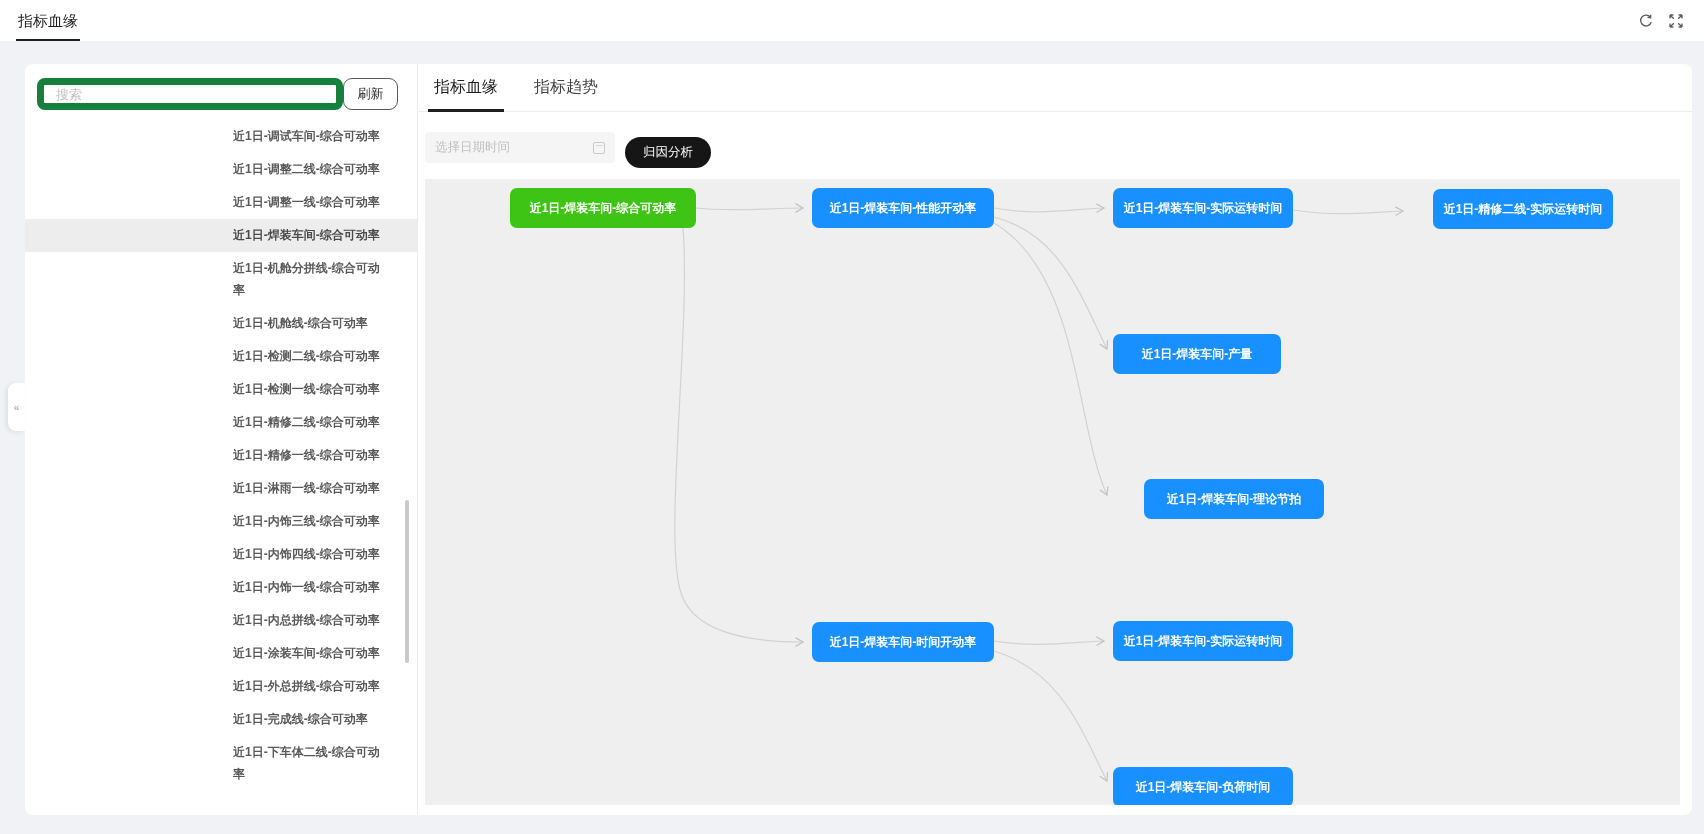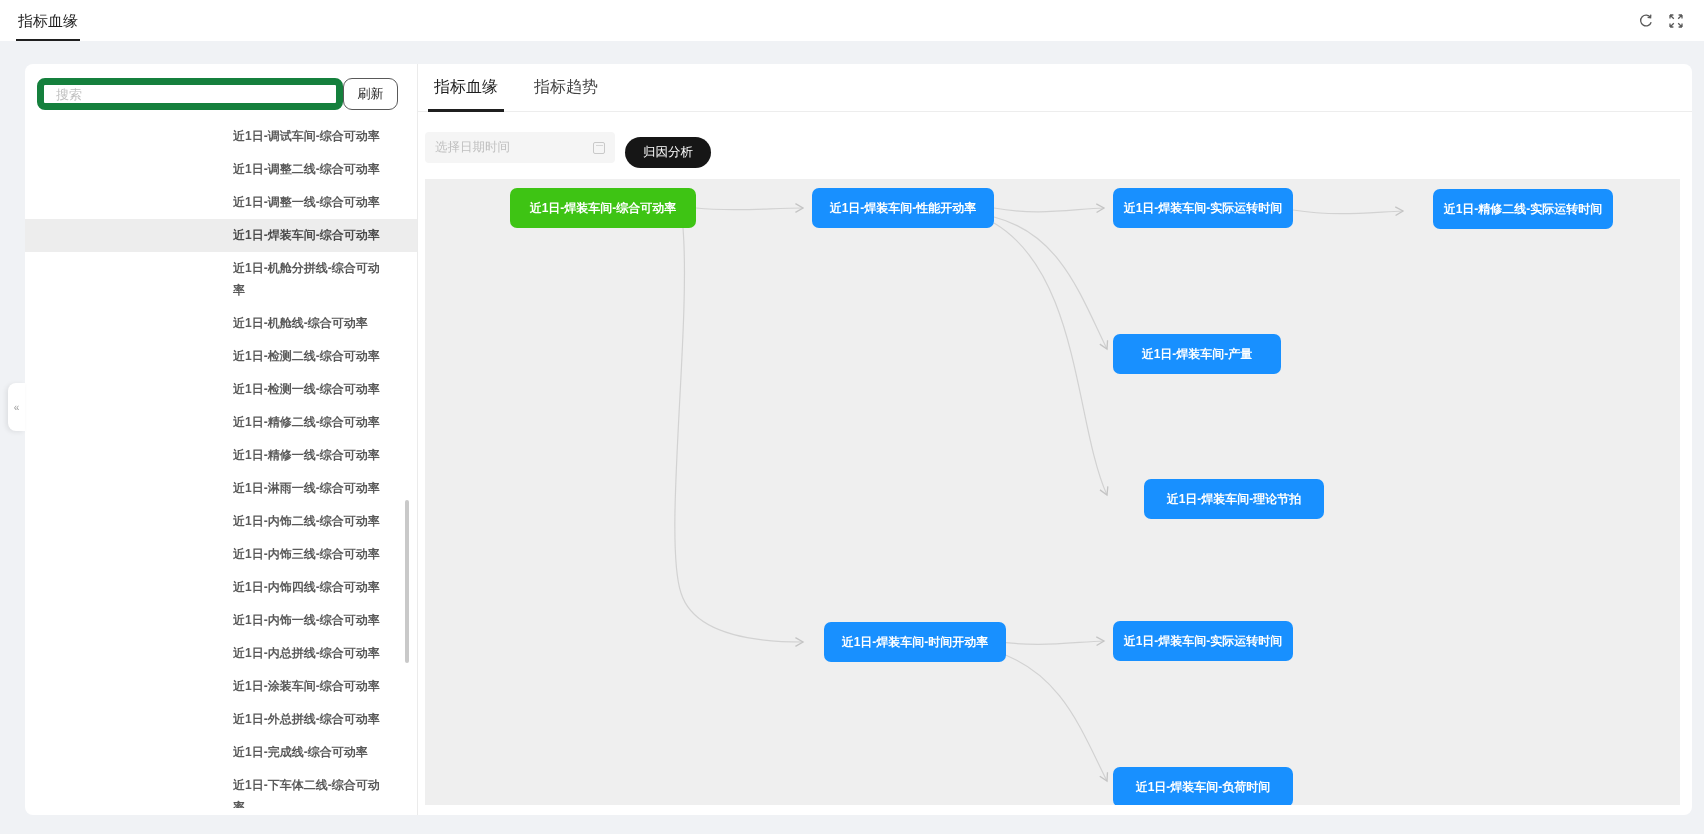--- a/index.html
+++ b/index.html
@@ -152,21 +152,20 @@
         <div class="tree-item">近1日-调整二线-综合可动率</div>
         <div class="tree-item">近1日-调整一线-综合可动率</div>
         <div class="tree-item selected">近1日-焊装车间-综合可动率</div>
         <div class="tree-item">近1日-机舱分拼线-综合可动率</div>
         <div class="tree-item">近1日-机舱线-综合可动率</div>
         <div class="tree-item">近1日-检测二线-综合可动率</div>
         <div class="tree-item">近1日-检测一线-综合可动率</div>
         <div class="tree-item">近1日-精修二线-综合可动率</div>
         <div class="tree-item">近1日-精修一线-综合可动率</div>
         <div class="tree-item">近1日-淋雨一线-综合可动率</div>
-        <div class="tree-item">近1日-内饰二线-综合可动率</div>
         <div class="tree-item">近1日-内饰三线-综合可动率</div>
         <div class="tree-item">近1日-内饰四线-综合可动率</div>
         <div class="tree-item">近1日-内饰一线-综合可动率</div>
         <div class="tree-item">近1日-内总拼线-综合可动率</div>
         <div class="tree-item">近1日-涂装车间-综合可动率</div>
         <div class="tree-item">近1日-外总拼线-综合可动率</div>
         <div class="tree-item">近1日-完成线-综合可动率</div>
         <div class="tree-item">近1日-下车体二线-综合可动率</div>
       </div>
     <div class="side-scrollbar"></div>
@@ -201,21 +200,21 @@
           <path d="M868,31 C912,38 948,33 978,32" class="edge" marker-end="url(#arrow)"></path>
           <path d="M569,462 C612,469 648,463 679,462" class="edge" marker-end="url(#arrow)"></path>
           <path d="M569,472 C635,492 655,548 682,602" class="edge" marker-end="url(#arrow)"></path>
         </svg>
     <div class="gnode root" style="left: 85px; top: 9px; width: 186px; height: 40px; color: rgb(255, 255, 255);">近1日-焊装车间-综合可动率</div>
         <div class="gnode child" style="left: 387px; top: 9px; width: 182px; height: 40px; color: rgb(255, 255, 255);">近1日-焊装车间-性能开动率</div>
         <div class="gnode child" style="left: 688px; top: 9px; width: 180px; height: 40px; color: rgb(255, 255, 255);">近1日-焊装车间-实际运转时间</div>
         <div class="gnode child" style="left: 1008px; top: 10px; width: 180px; height: 40px; color: rgb(255, 255, 255);">近1日-精修二线-实际运转时间</div>
         <div class="gnode child" style="left: 688px; top: 155px; width: 168px; height: 40px; color: rgb(255, 255, 255);">近1日-焊装车间-产量</div>
         <div class="gnode child" style="left: 688px; top: 300px; width: 180px; height: 40px; color: rgb(255, 255, 255); margin-left: 31px;">近1日-焊装车间-理论节拍</div>
-        <div class="gnode child" style="left: 387px; top: 443px; width: 182px; height: 40px; color: rgb(255, 255, 255); margin-left: 12px;">近1日-焊装车间-时间开动率</div>
+        <div class="gnode child" style="left: 387px; top: 443px; width: 182px; height: 40px; color: rgb(255, 255, 255);">近1日-焊装车间-时间开动率</div>
         <div class="gnode child" style="left: 688px; top: 442px; width: 180px; height: 40px; color: rgb(255, 255, 255);">近1日-焊装车间-实际运转时间</div>
         <div class="gnode child" style="left: 688px; top: 588px; width: 180px; height: 40px; color: rgb(255, 255, 255);">近1日-焊装车间-负荷时间</div>
       </div>
   </section>
 </div>
 
 <div class="collapse-handle">
   <span>«</span>
 </div>
 

